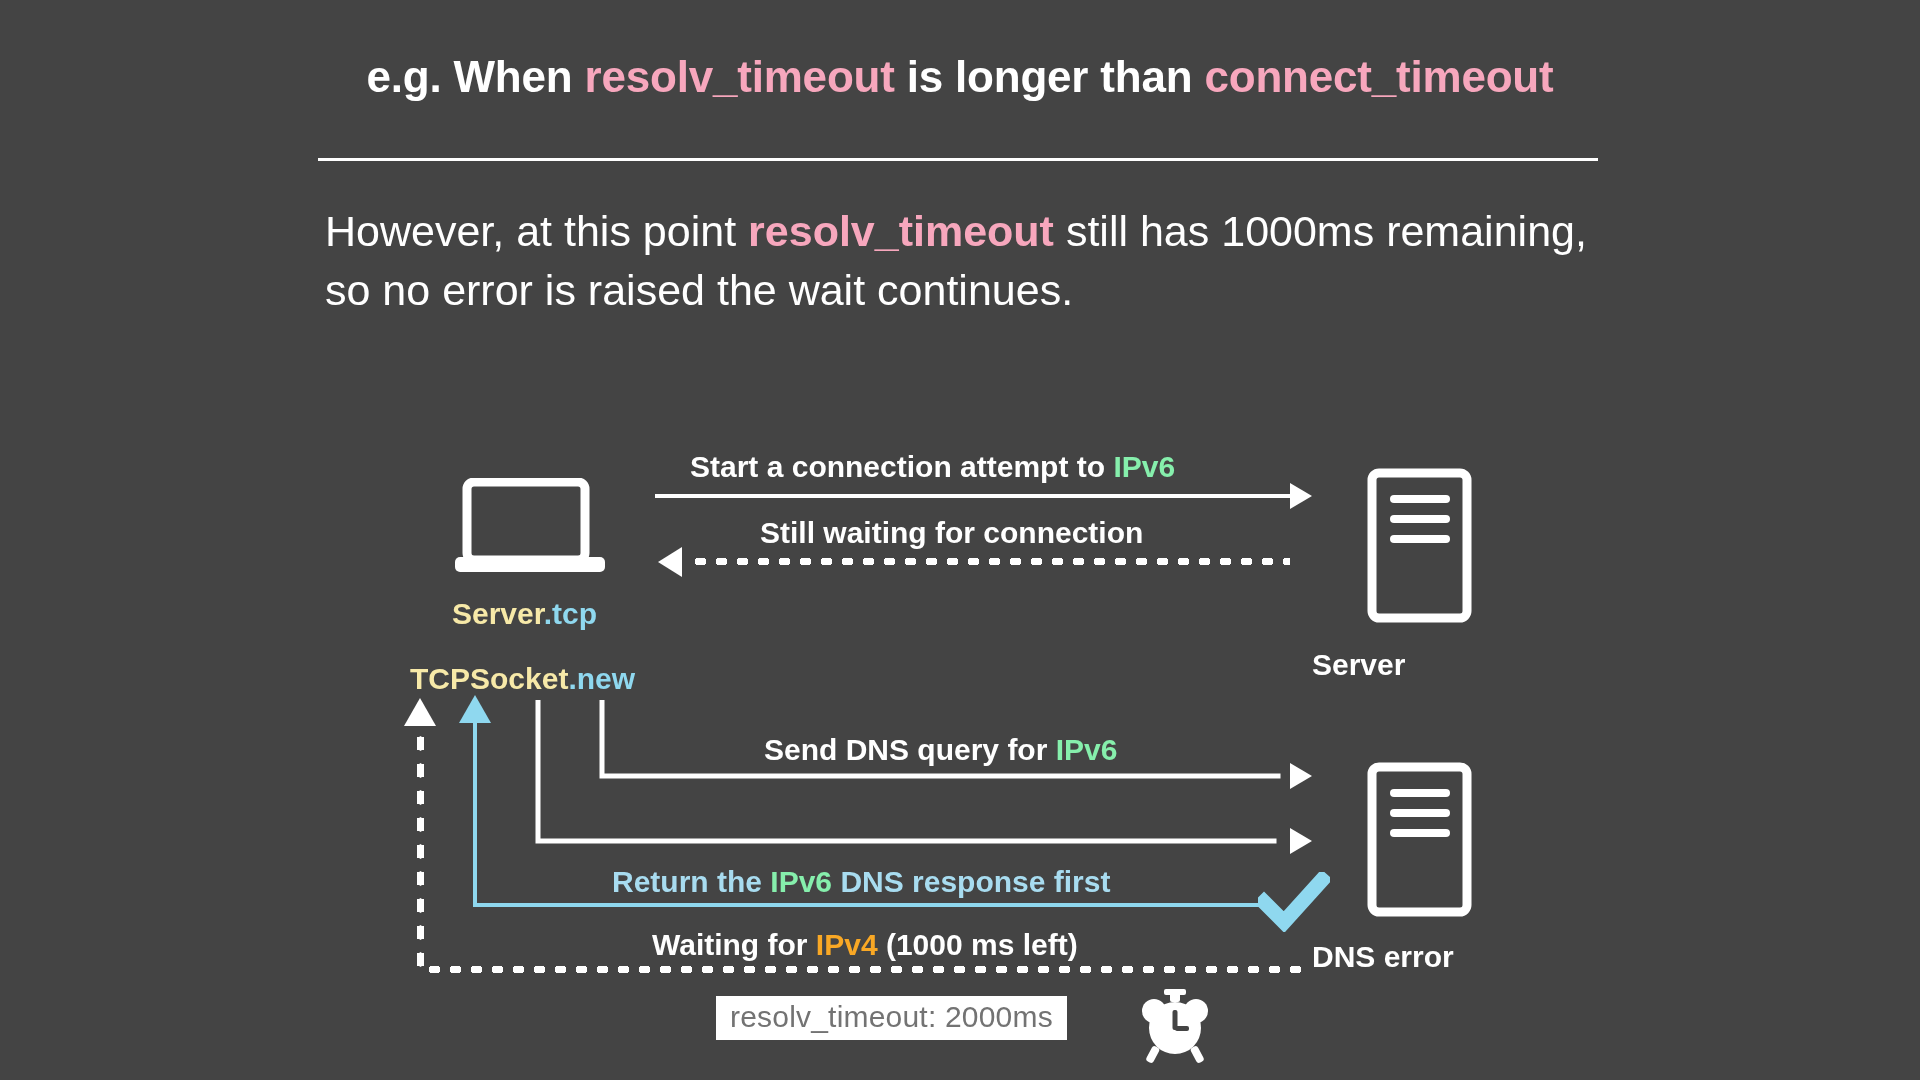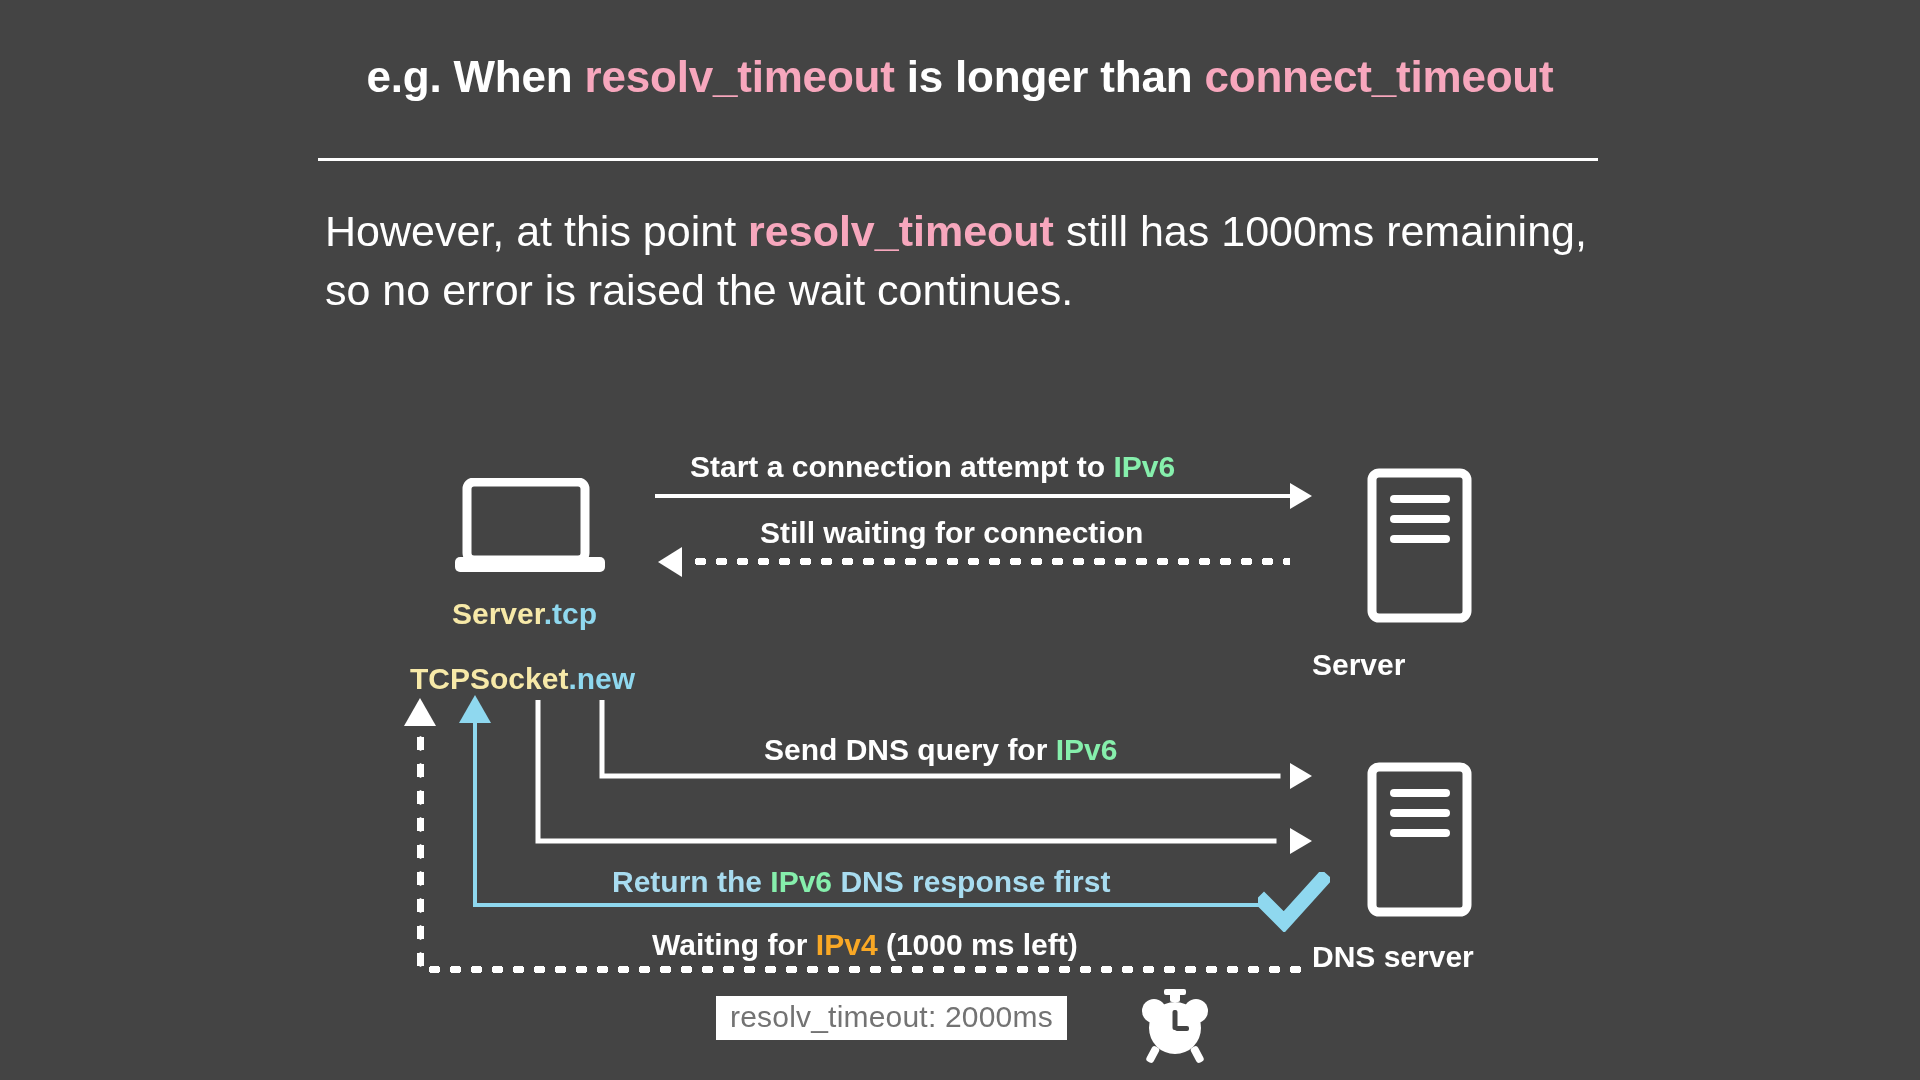--- a/index.html
+++ b/index.html
@@ -211,21 +211,21 @@
   <div class="node-caption" style="left:1312px; top:648px; width:215px;">Server</div>
 
   <div class="icon-box" style="left:1367px; top:762px;">
     <svg width="105" height="155" viewBox="0 0 105 155" xmlns="http://www.w3.org/2000/svg">
       <rect x="5" y="5" width="95" height="145" rx="7" ry="7" fill="none" stroke="#ffffff" stroke-width="9"></rect>
       <rect x="23" y="27" width="60" height="8" rx="4" fill="#ffffff"></rect>
       <rect x="23" y="47" width="60" height="8" rx="4" fill="#ffffff"></rect>
       <rect x="23" y="67" width="60" height="8" rx="4" fill="#ffffff"></rect>
     </svg>
   </div>
-  <div class="node-caption" style="left:1312px; top:940px; width:215px;">DNS server</div>
+  <div class="node-caption" style="left:1312px; top:940px; width:215px;">DNS error</div>
 
   <div class="lbl" style="left:690px; top:450px;">
     <span>Start a connection attempt to </span><span class="c-green">IPv6</span>
   </div>
   <div class="h-solid" style="left:655px; top:494px; width:640px;"></div>
   <div class="ah-right" style="left:1290px; top:483px;"></div>
 
   <div class="lbl" style="left:760px; top:516px;">
     <span>Still waiting for connection</span>
   </div>

